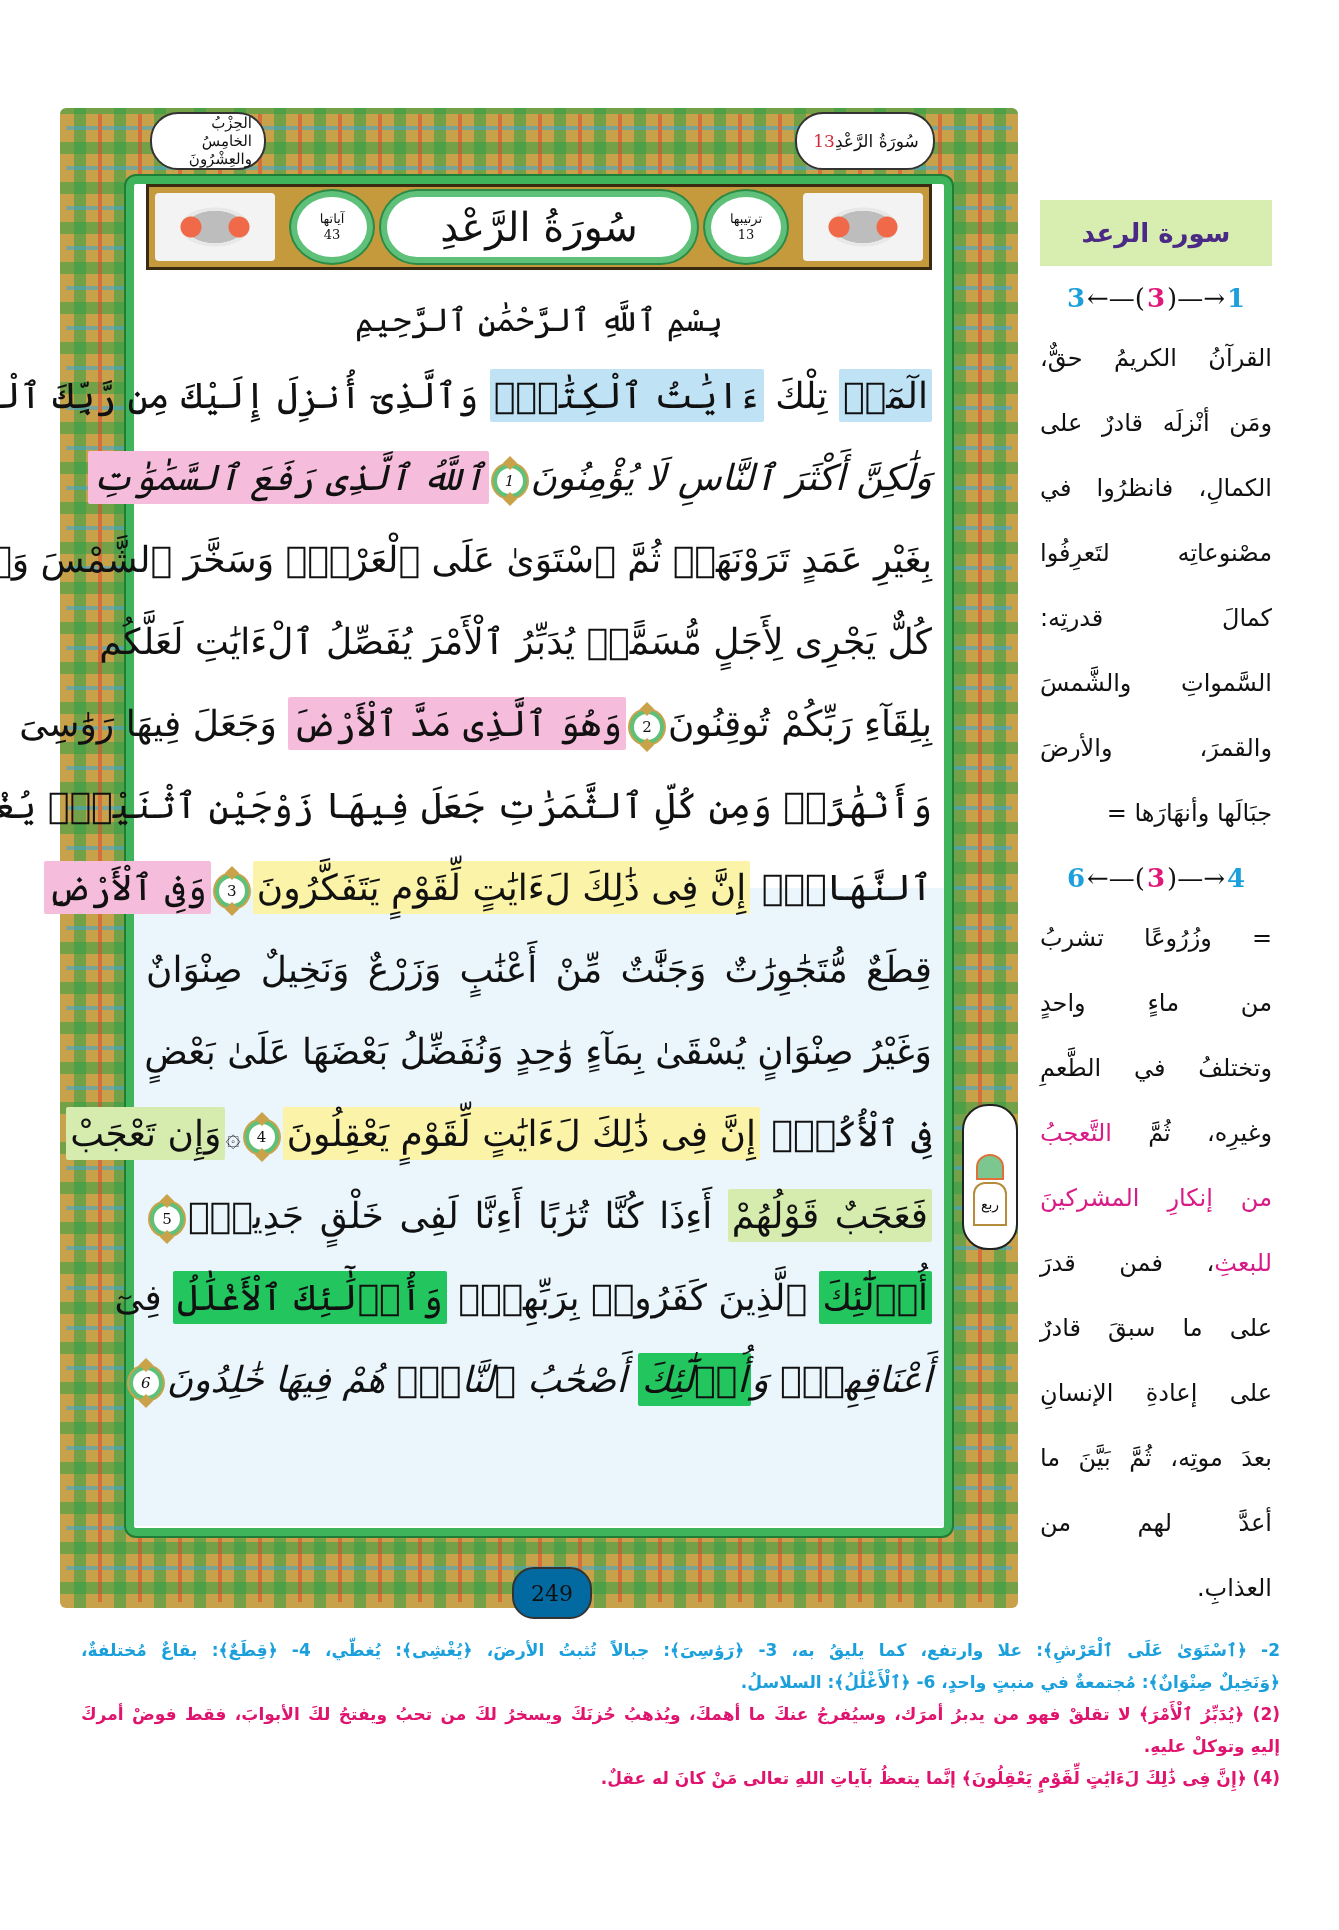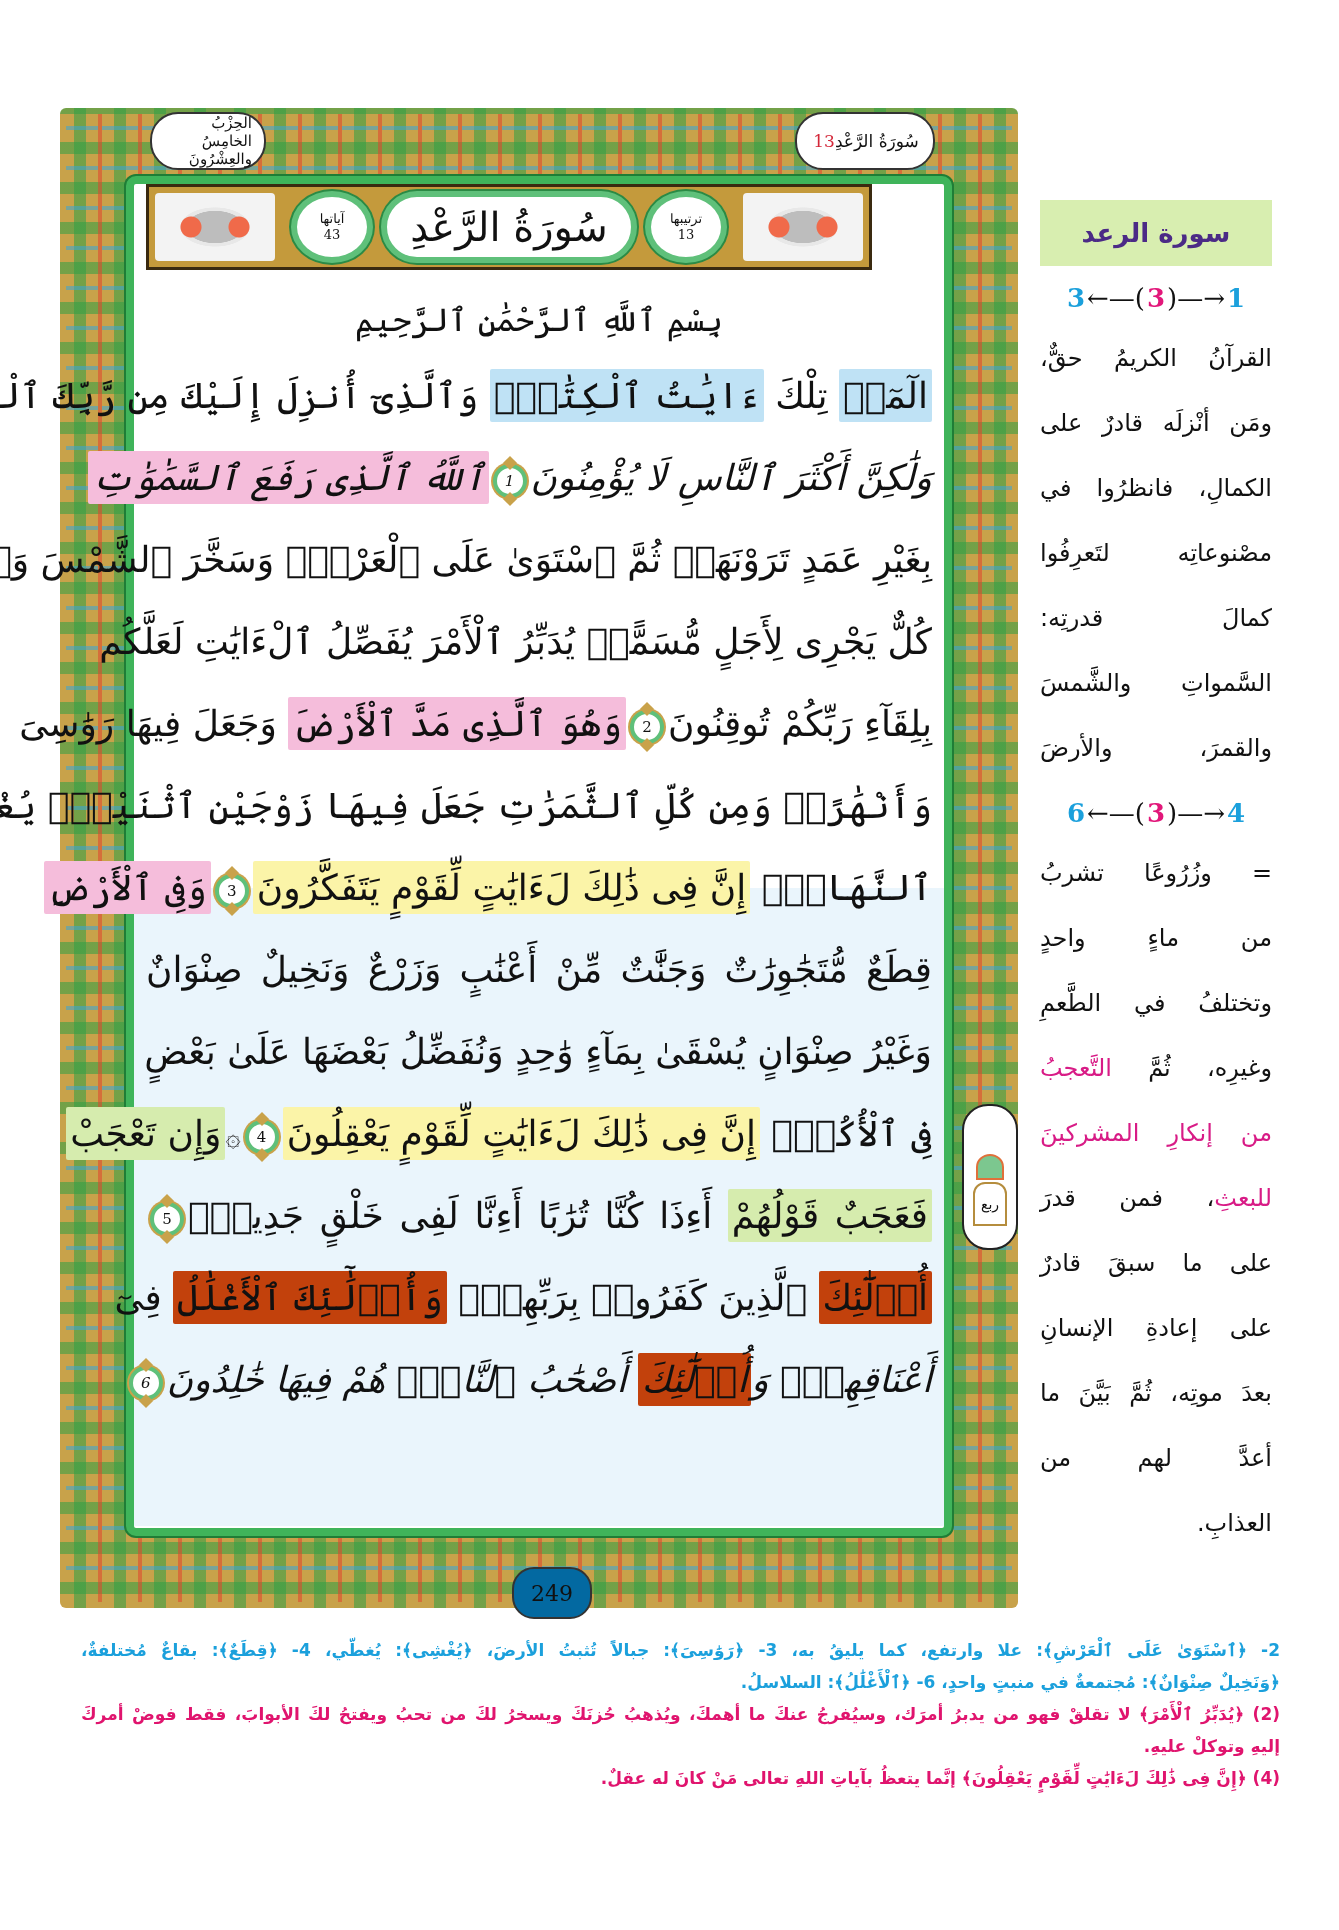--- a/index.html
+++ b/index.html
@@ -42,21 +42,21 @@
   
   .page-num {
     position: absolute; left: 512px; top: 1567px; width: 80px; height: 52px;
     background: #0369a1; border: 2px solid #333; border-radius: 22px;
     display: flex; align-items: center; justify-content: center;
     font-family: "DejaVu Serif", serif; font-size: 22px;
   }
 
   
   .surah-header {
-    position: absolute; left: 146px; top: 184px; width: 726px; height: 86px;
+    position: absolute; left: 146px; top: 184px; width: 786px; height: 86px;
     background: #c49a3c; border: 3px solid #3a2a10;
   }
   .surah-header .orn {
     position: absolute; top: 6px; width: 120px; height: 68px;
     background:
       radial-gradient(circle at 30% 50%, #f06a4a 0 10px, transparent 11px),
       radial-gradient(circle at 70% 50%, #f06a4a 0 10px, transparent 11px),
       radial-gradient(ellipse at 50% 50%, #bdbdbd 0 28px, #e8e8e8 29px 34px, transparent 35px),
       #f3f3f3;
     border-radius: 4px;
@@ -93,21 +93,21 @@
     font-family: "DejaVu Serif", serif; font-size: 36px; line-height: 80px;
     white-space: nowrap; text-align: justify; text-align-last: justify;
     direction: rtl;
   }
   .vline.basmala { text-align: center; text-align-last: center; font-size: 32px; }
   .hl { padding: 6px 4px; border-radius: 2px; }
   .hl-blue { background: #bfe2f5; }
   .hl-pink { background: #f5bddb; }
   .hl-yellow { background: #fbf4a8; }
   .hl-green { background: #d6ecae; }
-  .hl-gray { background: #c2410c; }
+  .hl-gray { background: #22c55e; }
   .ayah-marker {
     display: inline-flex; align-items: center; justify-content: center;
     width: 34px; height: 34px; border-radius: 50%;
     background: #fff; border: 4px solid #5fc07a; box-shadow: 0 0 0 2px #c9a24a;
     font-family: "DejaVu Serif", serif; font-size: 15px; line-height: 1;
     vertical-align: middle; margin: 0 4px; position: relative;
   }
   .ayah-marker::before, .ayah-marker::after {
     content: ""; position: absolute; left: 50%; width: 10px; height: 10px;
     background: #c9a24a; transform: translateX(-50%) rotate(45deg);
@@ -231,20 +231,21 @@
       <span class="arrow">)—→</span>
       <span class="from">1</span>
     </div>
     <div class="line">القرآنُ الكريمُ حقٌّ،</div>
     <div class="line">ومَن أنْزلَه قادرٌ على</div>
     <div class="line">الكمالِ، فانظرُوا في</div>
     <div class="line">مصْنوعاتِه لتَعرِفُوا</div>
     <div class="line">كمالَ قدرتِه:</div>
     <div class="line">السَّمواتِ والشَّمسَ</div>
     <div class="line">والقمرَ، والأرضَ</div>
+    <div class="line last">جبَالَها وأنهَارَها =</div>
     <div class="range">
       <span class="to">6</span>
       <span class="arrow">←—(</span>
       <span class="count">3</span>
       <span class="arrow">)—→</span>
       <span class="from">4</span>
     </div>
     <div class="line">= وزُرُوعًا تشربُ</div>
     <div class="line">من ماءٍ واحدٍ</div>
     <div class="line">وتختلفُ في الطَّعمِ</div>

